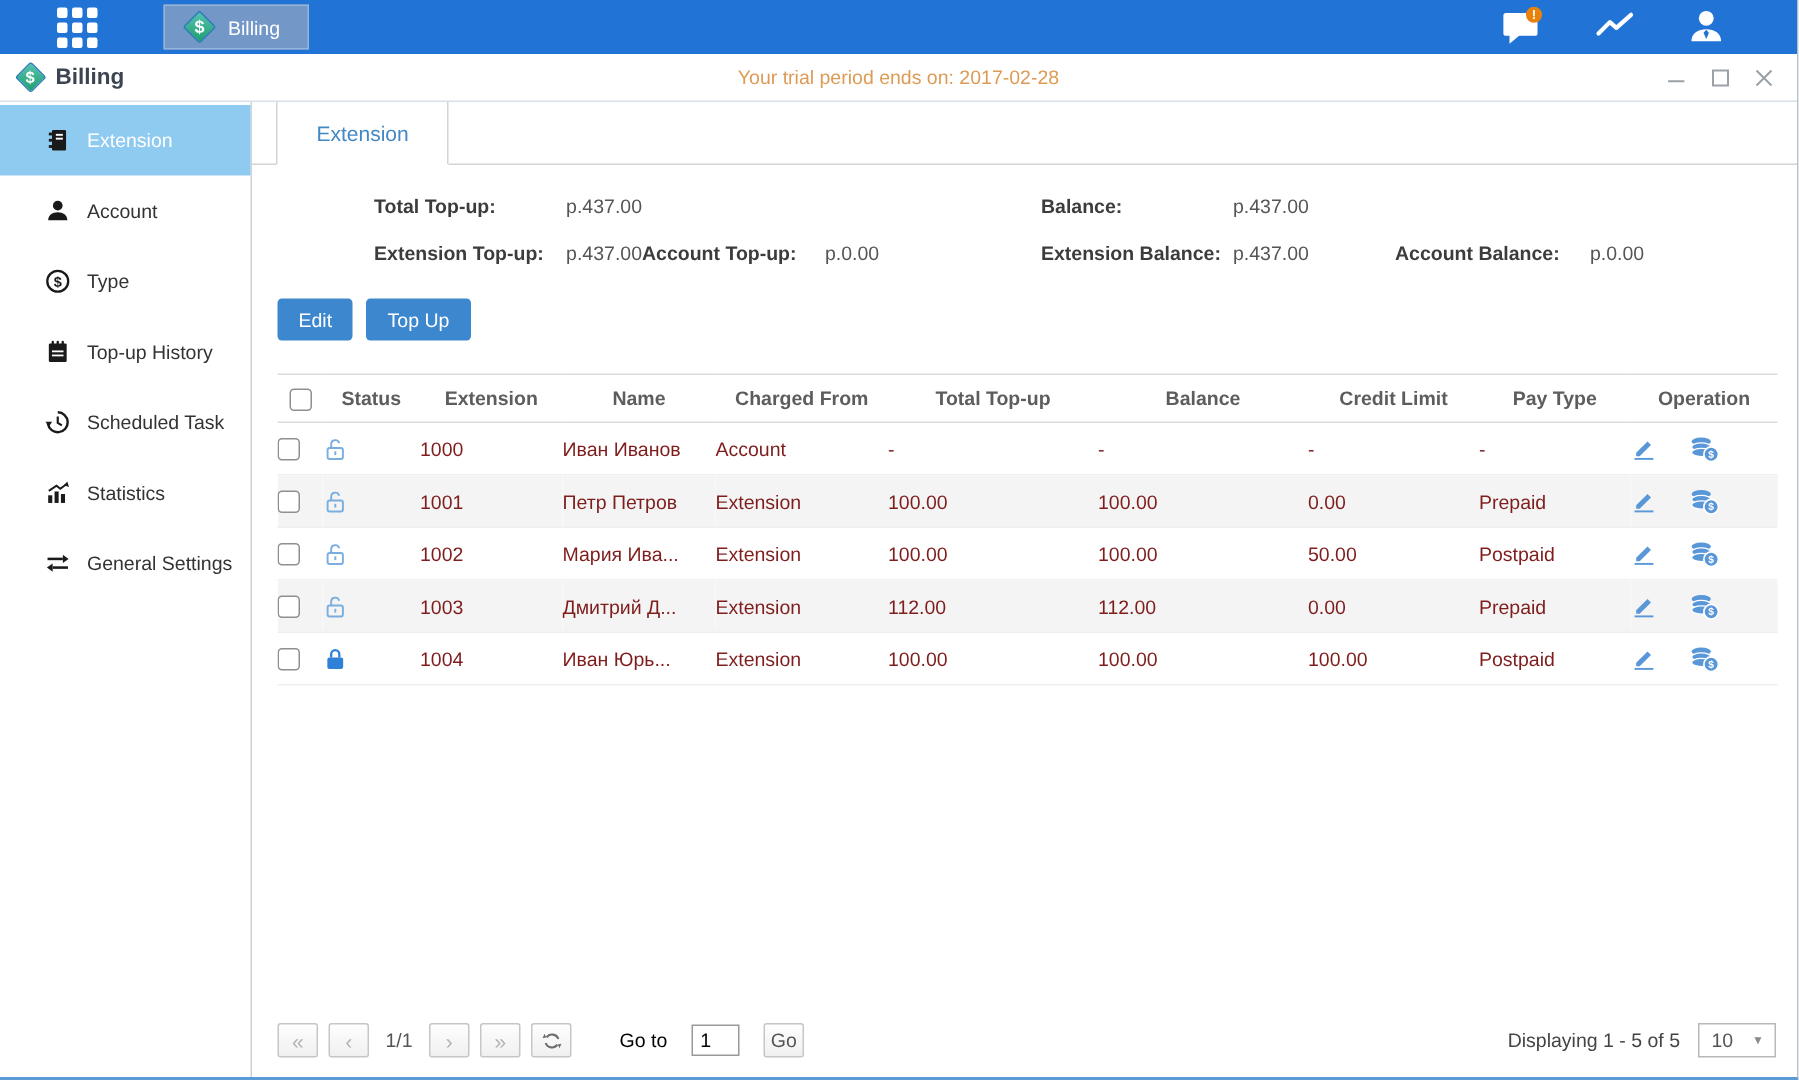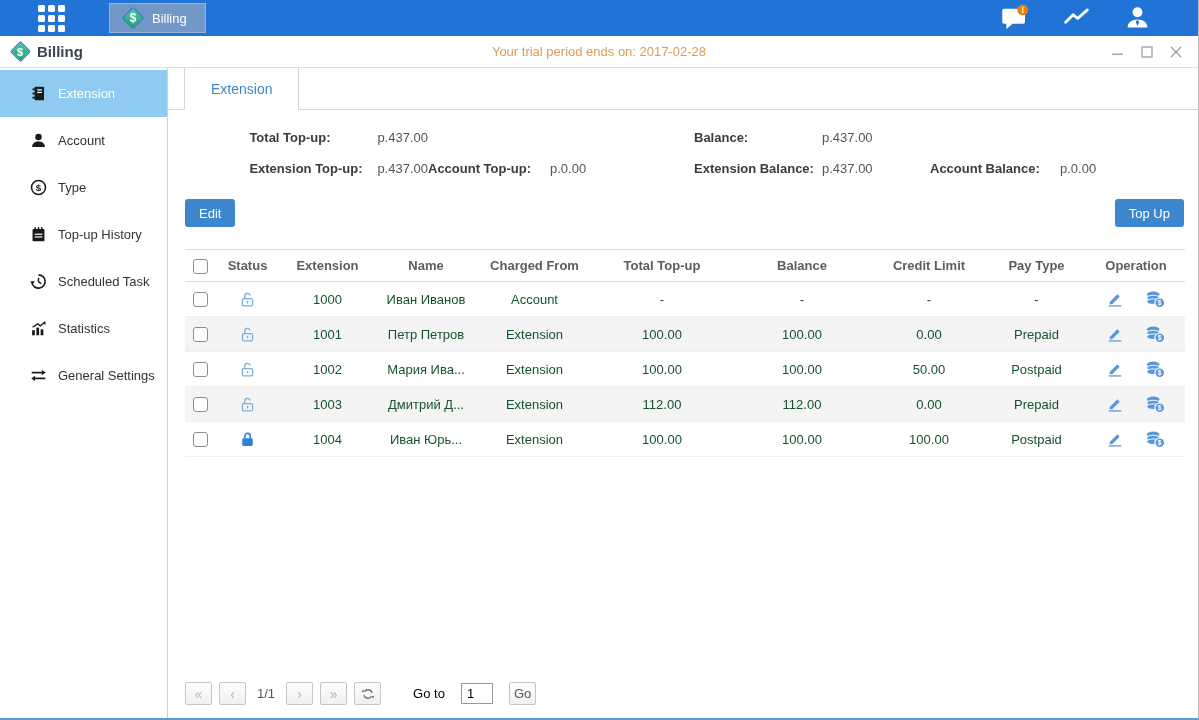--- a/index.html
+++ b/index.html
@@ -50,30 +50,30 @@
         font-size:14px; cursor:pointer; }
 
   .content-inner{ flex:1; display:flex; flex-direction:column; padding:0 14px 0 17px; min-height:0; }
 
   
   .summary{ display:grid; grid-template-columns:243px 266px 236px 1fr; margin-top:12px; }
   .sum-cell{ display:flex; align-items:center; height:31px; font-size:13px; color:#555; }
   .sum-label{ font-weight:bold; color:#3c3c3c; width:128px; flex-shrink:0; }
   .c1{ grid-column:1;justify-content:flex-end; } .c2{ grid-column:2; } .c3{ grid-column:3; } .c4{ grid-column:4; }
 
-  .btn-row{ display:flex; gap:21px; margin-top:15px;justify-content:space-between; }
+  .btn-row{ display:flex; gap:9px; margin-top:15px; }
   .btn{ background:#3d87cf; color:#fff; font-size:13px; border:none; border-radius:3px; height:28px;
         padding:0 14px; cursor:pointer; font-family:inherit; }
 
   
   table.ext{ margin-top:22px; border-collapse:collapse; table-layout:fixed; width:100%; }
   table.ext thead th{ height:32px; font-weight:bold; font-size:13px; color:#5d5d5d;
         border-top:1px solid #dcdcdc; border-bottom:1px solid #dcdcdc; text-align:center;
         overflow:hidden; white-space:nowrap; }
-  table.ext tbody td{ height:35px; font-size:13px; color:#14532d; text-align:center;
+  table.ext tbody td{ height:35px; font-size:13px; color:#7f1d1d; text-align:left;
         border-bottom:1px solid #efefef; overflow:hidden; white-space:nowrap; }
   table.ext tbody tr:nth-child(even){ background:#f4f4f4; }
 
   .checkbox{ width:15px; height:15px; border:1px solid #8f8f8f; border-radius:3px; background:#fff;
              display:inline-block; vertical-align:middle; cursor:pointer; }
   .lock{ display:inline-flex; vertical-align:middle; }
   tr .lock.closed{ display:none; } tr.locked .lock.closed{ display:inline-flex; }
   .op{ display:inline-flex; vertical-align:middle; cursor:pointer; }
   .op + .op{ margin-left:16px; }
 
@@ -511,17 +511,24 @@
                 <path d="M3.2 9.5A5 5 0 0 0 12 10.8" fill="none" stroke="#6e6e6e" stroke-width="1.6"></path>
                 <path d="M12.8 6.5A5 5 0 0 0 4 5.2" fill="none" stroke="#6e6e6e" stroke-width="1.6"></path>
                 <polygon points="12.3,10.6 15.2,10.1 13.7,13.5" fill="#6e6e6e"></polygon>
                 <polygon points="3.7,5.4 0.8,5.9 2.3,2.5" fill="#6e6e6e"></polygon>
               </svg>
             </div>
             <span class="goto-label">Go to</span>
             <input class="goto-input" value="1" style="">
             <div class="pbtn go-btn">Go</div>
           </div>
+          <div class="footer-right">
+            <span class="displaying">Displaying 1 - 5 of 5</span>
+            <div class="page-size">
+              <span>10</span>
+              <span class="dd-arrow">▼</span>
+            </div>
+          </div>
         </div>
       </div>
     </div>
   </div>
 </div>
 
 </body></html>

